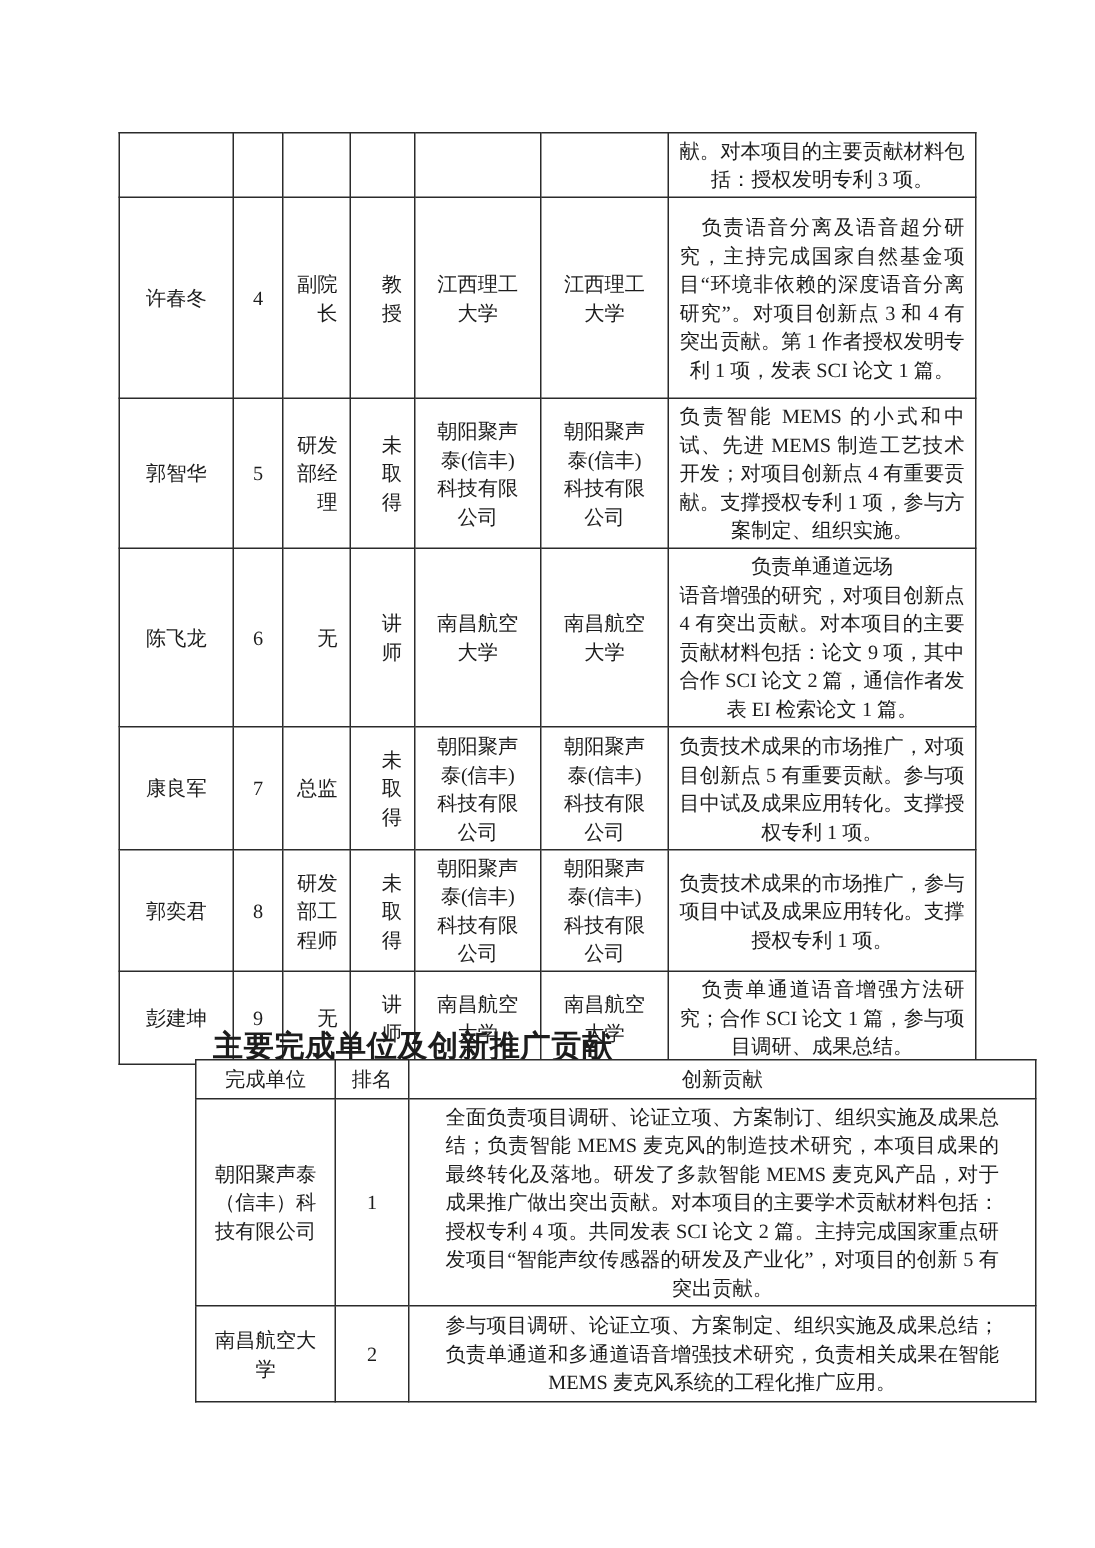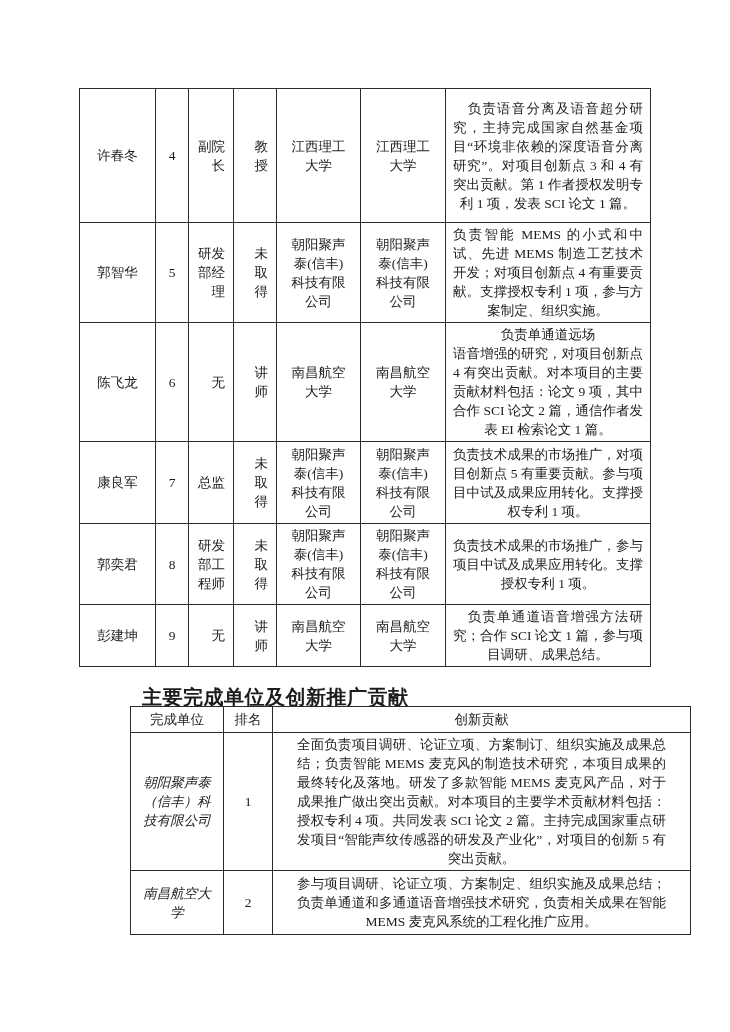--- a/index.html
+++ b/index.html
@@ -35,21 +35,21 @@
   #completers-table { left: 79px; top: 88px; width: 571px; }
   #units-table      { left: 90px; top: 706px; width: 560px; margin-left: 40px; }
 
   .cell-contrib {
     text-align: justify;
     text-align-last: center;
     white-space: pre-line;
     padding: 2px 7px;
   }
   .cell-unit   { padding: 2px 13px; text-align: center; }
-  .cell-unit2  { padding: 2px 11px; font-style: italic; }
+  .cell-unit2  { padding: 2px 11px; }
   .cell-pos    { padding: 2px 8px; text-align: right; }
   .cell-contrib2 {
     text-align: justify;
     text-align-last: center;
     white-space: pre-line;
     padding: 2px 24px;
   }
   .section-title {
     position: absolute;
     left: 142px;
@@ -69,20 +69,29 @@
     <colgroup>
       <col style="width:76px">
         <col style="width:33px">
         <col style="width:45px">
       <col style="width:43px">
         <col style="width:84px">
         <col style="width:85px">
       <col style="width:205px">
     </colgroup>
     <tbody>
+      <tr style="height:40px">
+        <td></td>
+        <td></td>
+        <td class="cell-pos"></td>
+        <td class="cell-pos"></td>
+        <td class="cell-unit"></td>
+        <td class="cell-unit"></td>
+        <td class="cell-contrib">献。对本项目的主要贡献材料包括：授权发明专利 3 项。</td>
+      </tr>
       <tr style="height:134px">
         <td>许春冬</td>
         <td>4</td>
         <td class="cell-pos">副院长</td>
         <td class="cell-pos">教授</td>
         <td class="cell-unit">江西理工大学</td>
         <td class="cell-unit">江西理工大学</td>
         <td class="cell-contrib">　负责语音分离及语音超分研究，主持完成国家自然基金项目“环境非依赖的深度语音分离研究”。对项目创新点 3 和 4 有突出贡献。第 1 作者授权发明专利 1 项，发表 SCI 论文 1 篇。</td>
       </tr>
       <tr style="height:94px">

